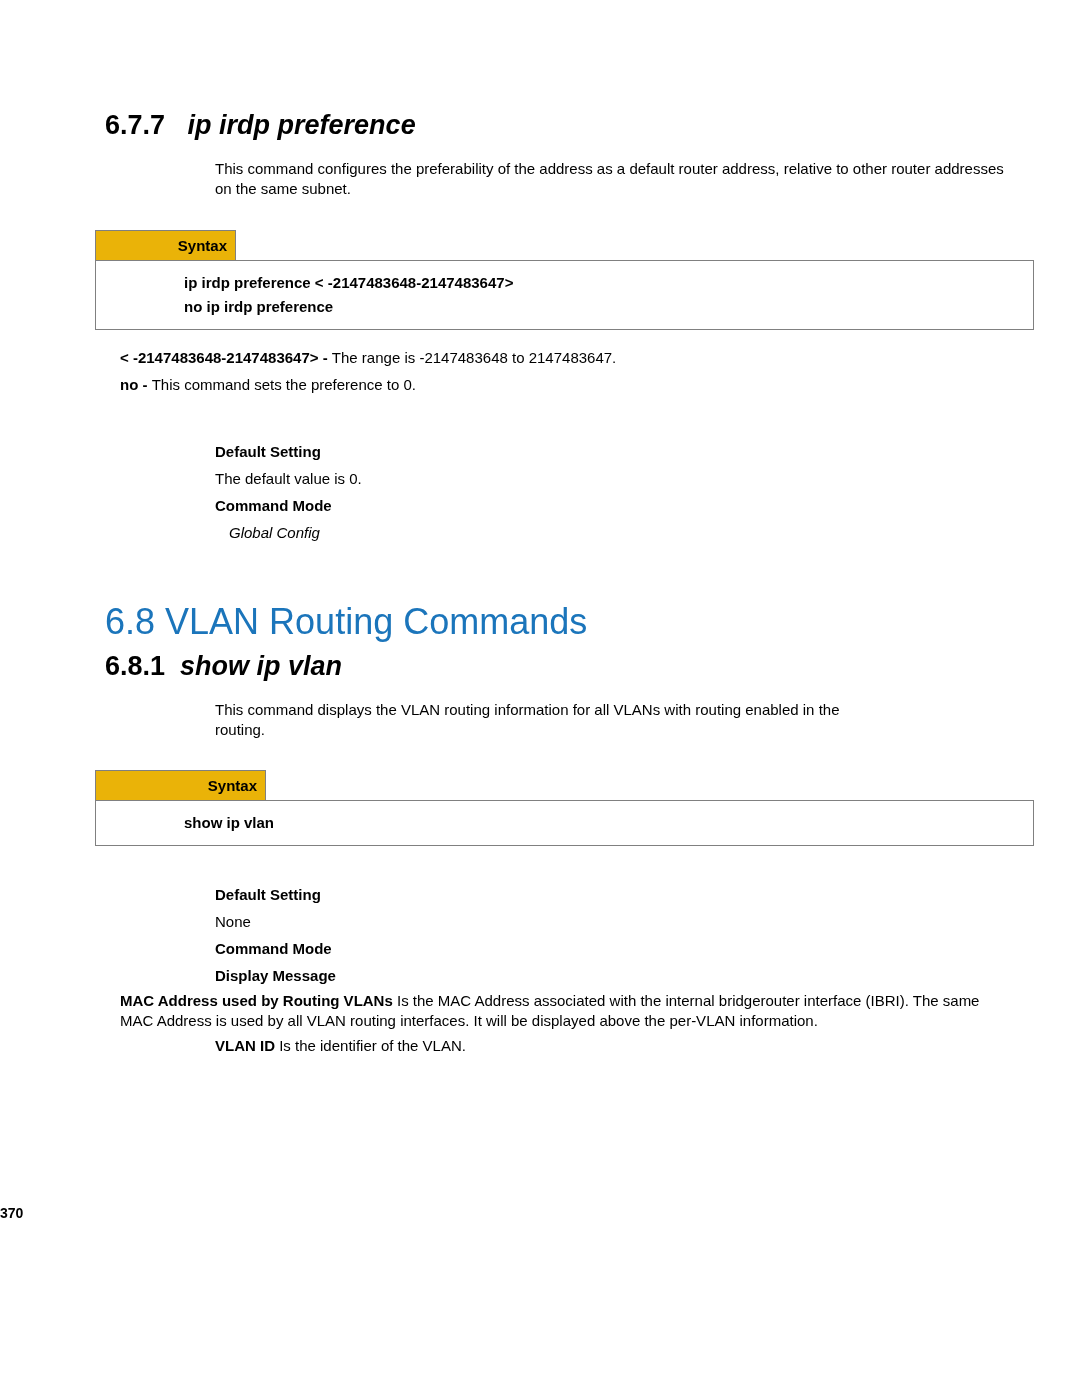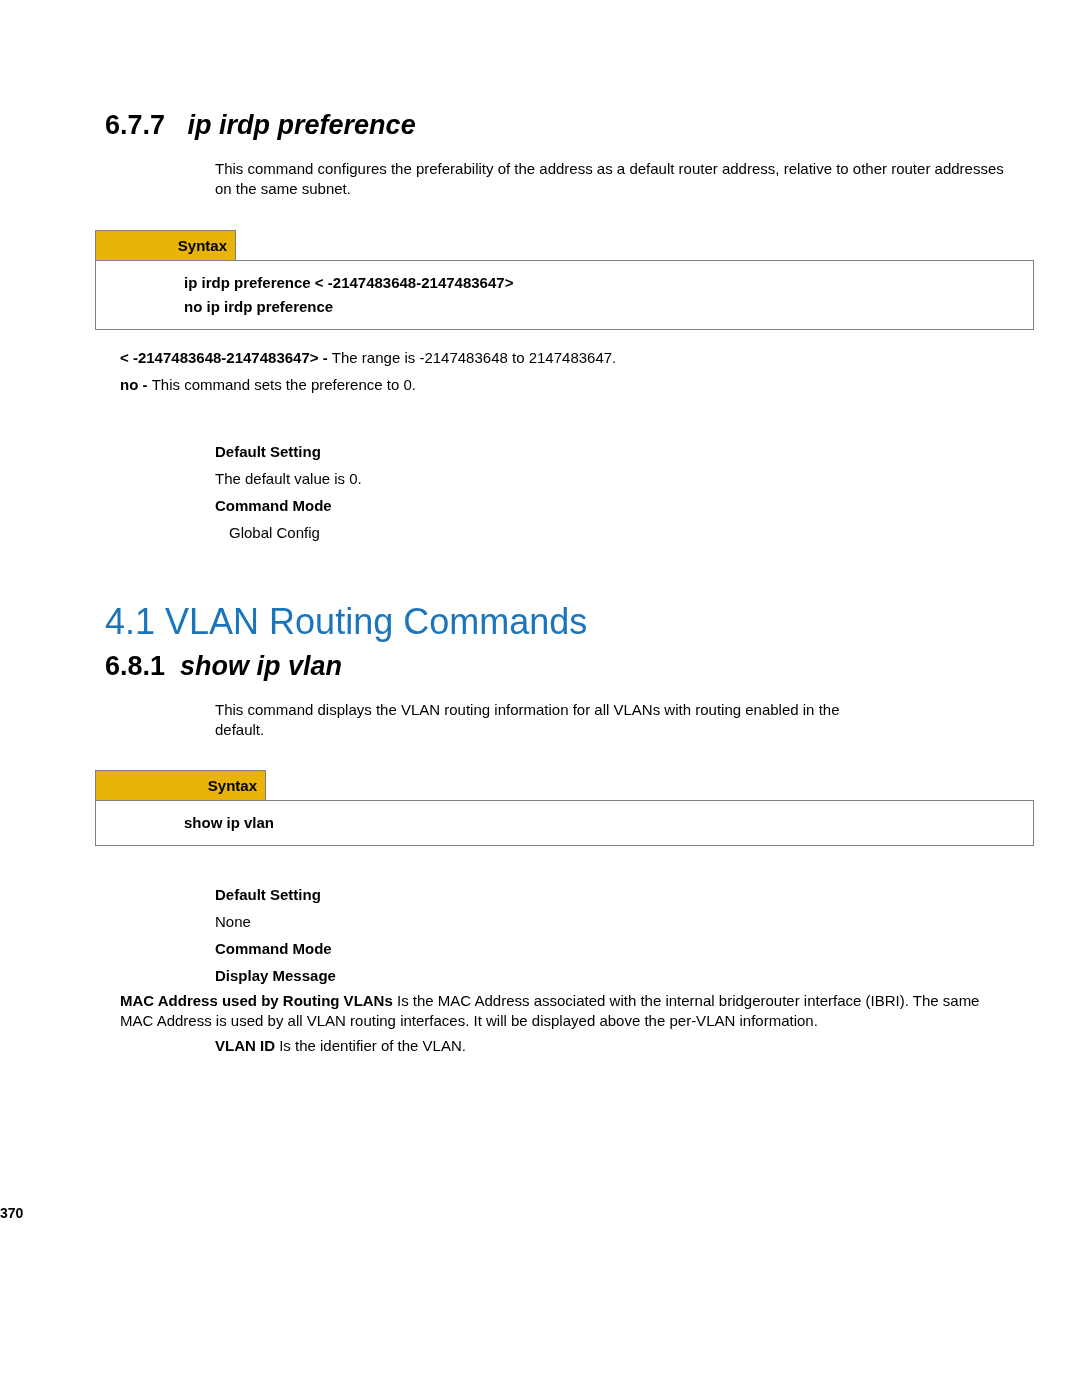--- a/index.html
+++ b/index.html
@@ -58,21 +58,21 @@
     line-height: 1.8;
   }
   .param-block .b { font-weight: bold; }
   .sub-block {
     margin-left: 120px;
     margin-top: 40px;
     font-size: 15px;
     line-height: 1.8;
   }
   .sub-block .hd { font-weight: bold; }
-  .sub-block .indent { padding-left: 14px; }
+  .sub-block .indent { padding-left: 14px; font-style: italic; }
   .h2-heading {
     color: #1b75bb;
     font-size: 36px;
     font-weight: normal;
     margin: 55px 0 8px 10px;
   }
   .full-left-block {
     margin-left: 25px;
     margin-right: 25px;
     font-size: 15px;
@@ -118,28 +118,28 @@
     <div><span class="b">no - </span><span>This command sets the preference to 0.</span></div>
   </div>
 
   <div class="sub-block">
     <div class="hd">Default Setting</div>
     <div>The default value is 0.</div>
     <div class="hd">Command Mode</div>
     <div class="indent">Global Config</div>
   </div>
 
-  <div class="h2-heading">4.1 VLAN Routing Commands</div>
+  <div class="h2-heading">6.8 VLAN Routing Commands</div>
 
   <div class="sec-heading" style="margin-top:5px;">
     <span class="sec-num">6.8.1</span>&nbsp;&nbsp;<span class="sec-title">show ip vlan</span>
   </div>
   <div class="indent-block">
     <span>This command displays the VLAN routing information for all VLANs with routing enabled in the</span><br>
-    <span>default.</span>
+    <span>routing.</span>
   </div>
 
   <table class="syntax-table">
     <tbody>
         <tr>
       <td class="syntax-label-cell" style="width:170px;">Syntax</td>
       <td class="syntax-empty-cell"></td>
     </tr>
     <tr>
       <td class="syntax-body-cell" colspan="2">

